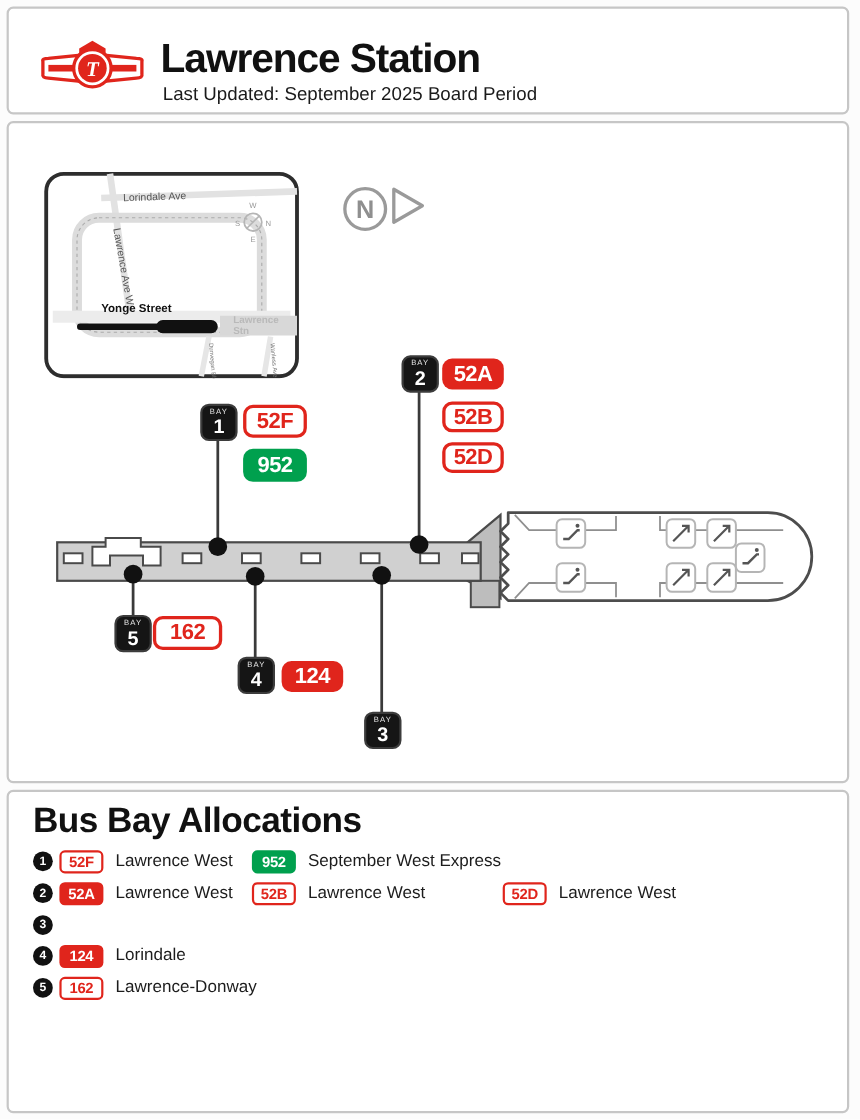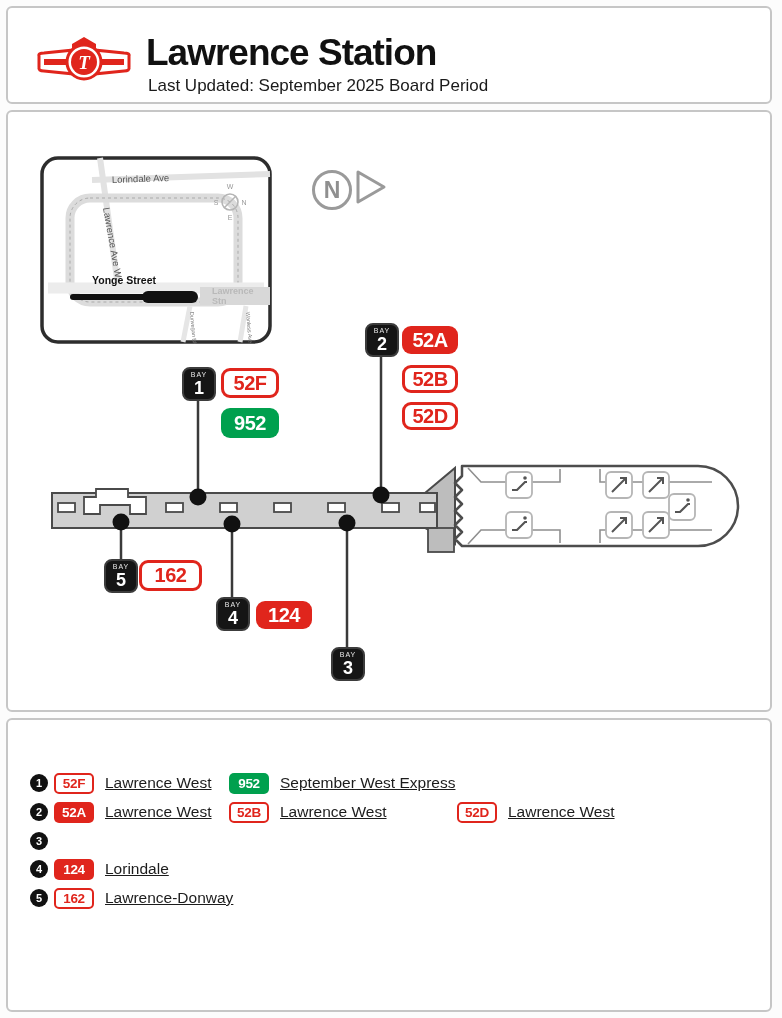--- a/index.html
+++ b/index.html
@@ -33,21 +33,21 @@
 
   .alloc-heading{position:absolute;left:30px;top:727px;font-size:32px;font-weight:700;color:#111;letter-spacing:-0.5px;}
   .alloc-bay-circle{position:absolute;left:30px;width:18px;height:18px;background:#111;border-radius:50%;color:#fff;
     display:flex;align-items:center;justify-content:center;font-size:11px;font-weight:700;}
   .alloc-entry{position:absolute;display:flex;align-items:center;gap:11px;height:22px;}
   .badge-sm{display:inline-flex;align-items:center;justify-content:center;height:21px;min-width:40px;padding:0 5px;
     border-radius:5px;font-weight:700;font-size:13.5px;box-sizing:border-box;letter-spacing:-0.3px;}
   .badge-sm.outline{border:2px solid #e0251c;color:#e0251c;background:#fff;}
   .badge-sm.red{background:#e0251c;color:#fff;}
   .badge-sm.green{background:#00a04e;color:#fff;}
-  .alloc-dest{font-size:15.5px;color:#1c1c1c;text-decoration:underline;}
+  .alloc-dest{font-size:15.5px;color:#1c1c1c;}
 </style>
 </head>
 <body>
 
 <div class="page">
 
   <div class="panel panel-header">
     <svg class="ttc-logo" width="96" height="56" viewBox="0 0 96 56">
       <path d="M36 10 L48 3 L60 10 L60 18 L36 18 Z" fill="#e0251c"></path>
       <path d="M3 22 Q2 19 8 19 L38 16 L38 40 L8 37 Q2 37 3 33 Z" fill="#fff" stroke="#e0251c" stroke-width="3"></path>
@@ -204,20 +204,21 @@
 
   <div class="badge-lg outline" style="left:221px;top:368px;width:58px;height:30px;">52F</div>
   <div class="badge-lg green" style="left:221px;top:408px;width:58px;height:30px;">952</div>
   <div class="badge-lg red" style="left:402px;top:326px;width:56px;height:28px;">52A</div>
   <div class="badge-lg outline" style="left:402px;top:365px;width:56px;height:28px;">52B</div>
   <div class="badge-lg outline" style="left:402px;top:402px;width:56px;height:28px;">52D</div>
   <div class="badge-lg outline" style="left:139px;top:560px;width:63px;height:31px;">162</div>
   <div class="badge-lg red" style="left:256px;top:601px;width:56px;height:28px;">124</div>
 
   <div class="panel panel-alloc"></div>
+  <div class="alloc-heading">Bus Bay Allocations</div>
   <div id="alloc-rows">
       <div class="alloc-bay-circle" style="top: 774px;">1</div>
       <div class="alloc-entry" style="left: 54px; top: 772px;">
         <span class="badge-sm outline">52F</span>
         <span class="alloc-dest">Lawrence West</span>
       </div>
       <div class="alloc-entry" style="left: 229px; top: 772px;">
         <span class="badge-sm green">952</span>
         <span class="alloc-dest">September West Express</span>
       </div>

